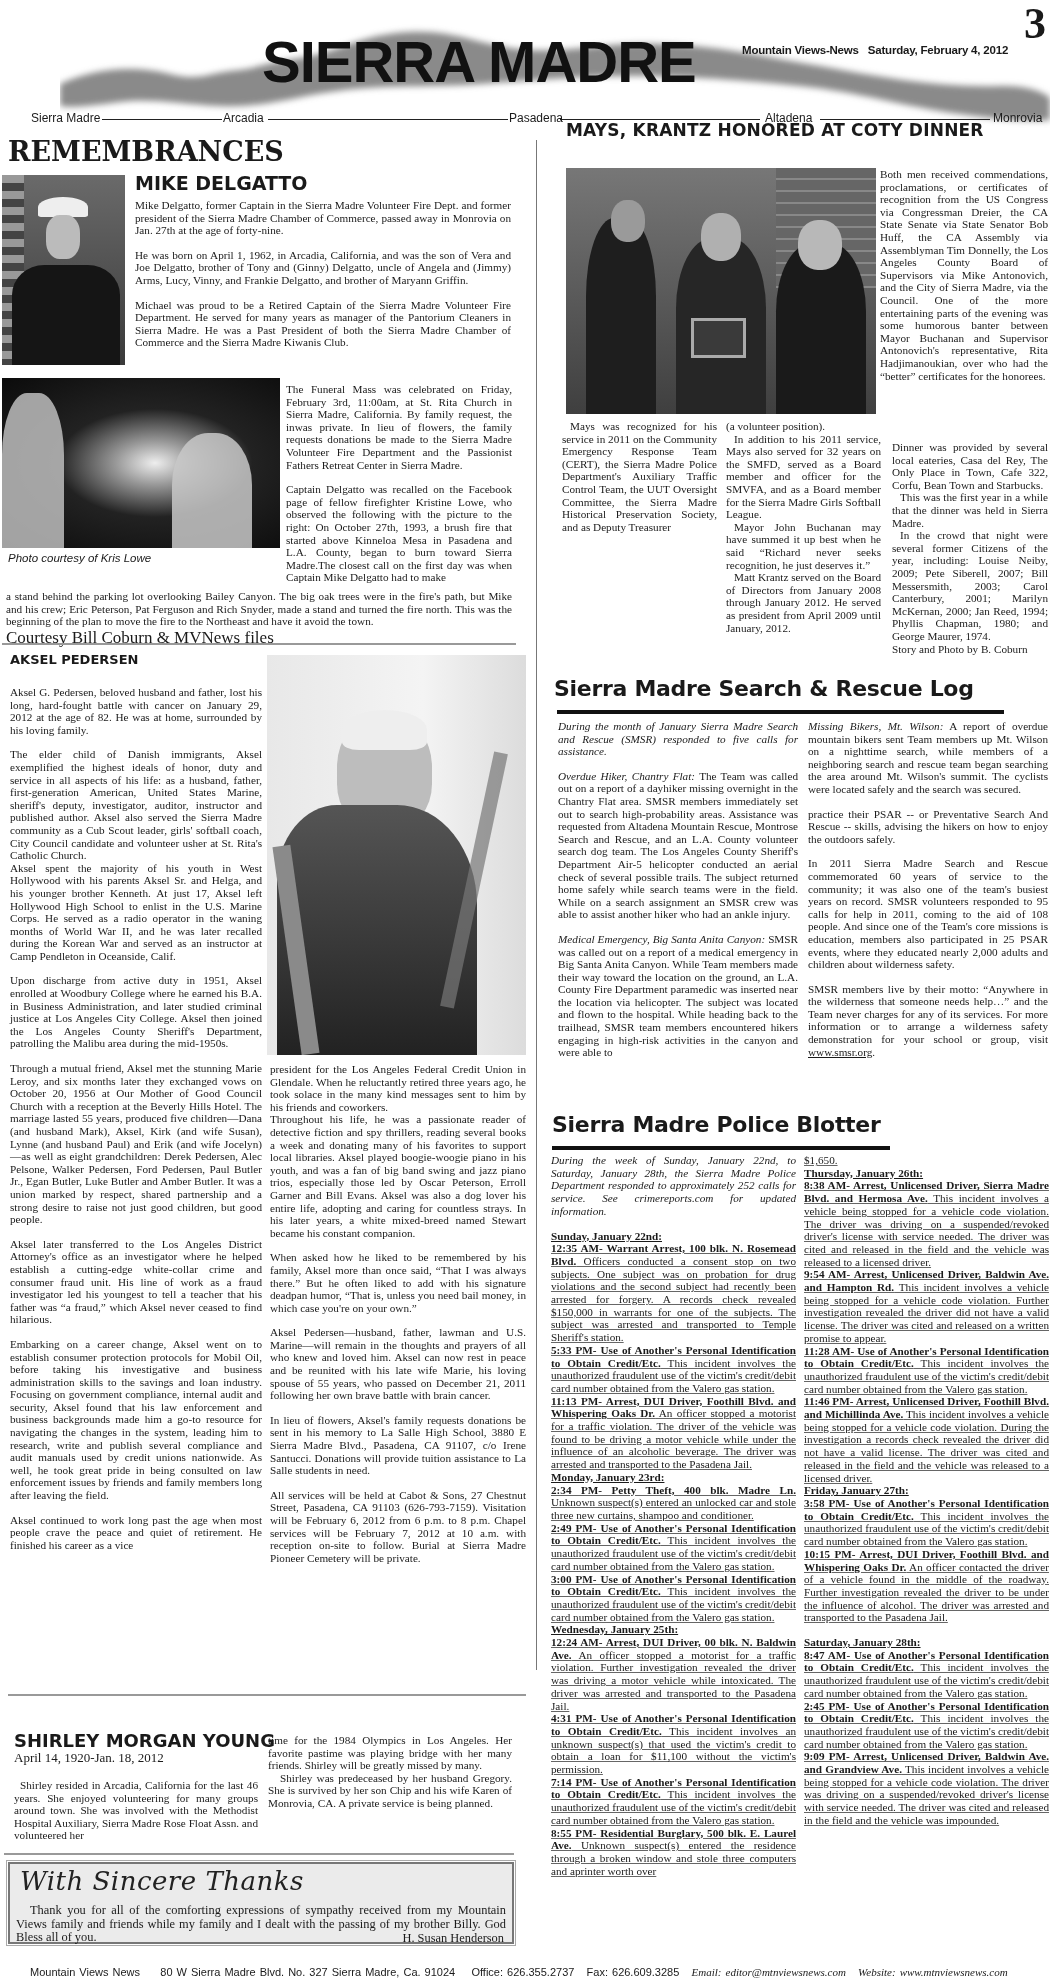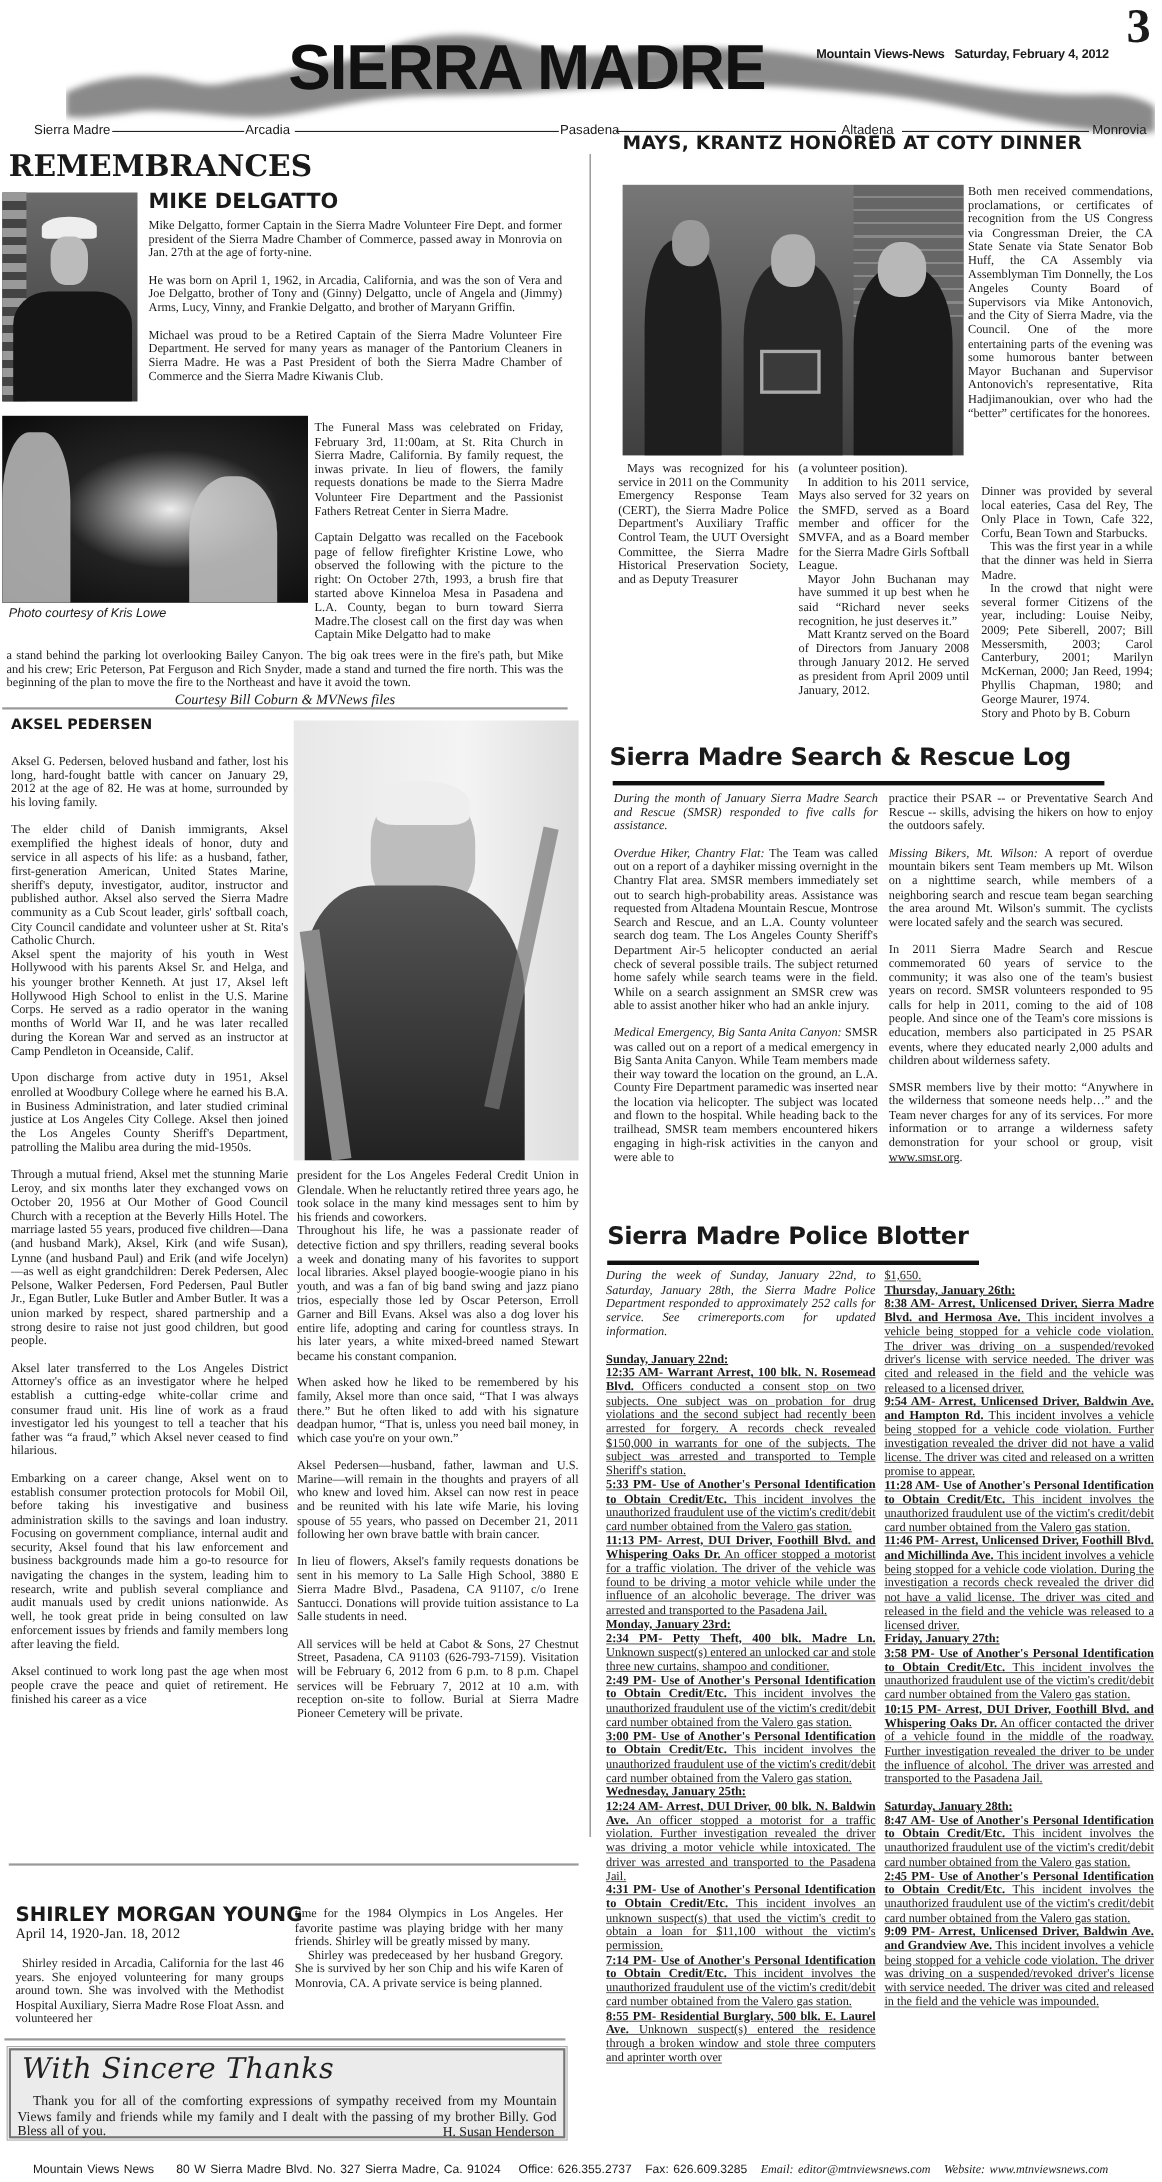--- a/index.html
+++ b/index.html
@@ -82,21 +82,21 @@
   <div style="position:absolute;left:170px;top:55px;width:80px;height:115px;background:#c8c8c8;border-radius:45% 45% 0 0;opacity:.85"></div>
 </div>
 <div class="abs caption" style="left:8px;top:552px">Photo courtesy of Kris Lowe</div>
 <div class="abs p" style="left:286px;top:383px;width:226px">
   <p>The Funeral Mass was celebrated on Friday, February 3rd, 11:00am, at St. Rita Church in Sierra Madre, California. By family request, the inwas private. In lieu of flowers, the family requests donations be made to the Sierra Madre Volunteer Fire Department and the Passionist Fathers Retreat Center in Sierra Madre.</p>
   <p class="tight">Captain Delgatto was recalled on the Facebook page of fellow firefighter Kristine Lowe, who observed the following with the picture to the right: On October 27th, 1993, a brush fire that started above Kinneloa Mesa in Pasadena and L.A. County, began to burn toward Sierra Madre.The closest call on the first day was when Captain Mike Delgatto had to make</p>
 </div>
 <div class="abs p" style="left:6px;top:590px;width:506px">
   <p class="tight">a stand behind the parking lot overlooking Bailey Canyon. The big oak trees were in the fire's path, but Mike and his crew; Eric Peterson, Pat Ferguson and Rich Snyder, made a stand and turned the fire north. This was the beginning of the plan to move the fire to the Northeast and have it avoid the town.</p>
 </div>
-<div class="abs" style="left:6px;top:628px;width:506px;text-align:center;font-style:italic;font-size:13px">Courtesy Bill Coburn &amp; MVNews files</div>
+<div class="abs" style="left:6px;top:628px;width:506px;text-align:left;font-size:17px">Courtesy Bill Coburn &amp; MVNews files</div>
 <div class="rule" style="left:2px;top:643px;width:514px;height:2px"></div>
 
 <div class="abs h-sans" style="left:10px;top:652px;font-size:13px">AKSEL PEDERSEN</div>
 <div class="abs p" style="left:10px;top:686px;width:252px">
   <p>Aksel G. Pedersen, beloved husband and father, lost his long, hard-fought battle with cancer on January 29, 2012 at the age of 82. He was at home, surrounded by his loving family.</p>
   <p class="tight">The elder child of Danish immigrants, Aksel exemplified the highest ideals of honor, duty and service in all aspects of his life: as a husband, father, first-generation American, United States Marine, sheriff's deputy, investigator, auditor, instructor and published author. Aksel also served the Sierra Madre community as a Cub Scout leader, girls' softball coach, City Council candidate and volunteer usher at St. Rita's Catholic Church.</p>
   <p>Aksel spent the majority of his youth in West Hollywood with his parents Aksel Sr. and Helga, and his younger brother Kenneth. At just 17, Aksel left Hollywood High School to enlist in the U.S. Marine Corps. He served as a radio operator in the waning months of World War II, and he was later recalled during the Korean War and served as an instructor at Camp Pendleton in Oceanside, Calif.</p>
   <p>Upon discharge from active duty in 1951, Aksel enrolled at Woodbury College where he earned his B.A. in Business Administration, and later studied criminal justice at Los Angeles City College. Aksel then joined the Los Angeles County Sheriff's Department, patrolling the Malibu area during the mid-1950s.</p>
   <p>Through a mutual friend, Aksel met the stunning Marie Leroy, and six months later they exchanged vows on October 20, 1956 at Our Mother of Good Council Church with a reception at the Beverly Hills Hotel. The marriage lasted 55 years, produced five children—Dana (and husband Mark), Aksel, Kirk (and wife Susan), Lynne (and husband Paul) and Erik (and wife Jocelyn)—as well as eight grandchildren: Derek Pedersen, Alec Pelsone, Walker Pedersen, Ford Pedersen, Paul Butler Jr., Egan Butler, Luke Butler and Amber Butler. It was a union marked by respect, shared partnership and a strong desire to raise not just good children, but good people.</p>
   <p>Aksel later transferred to the Los Angeles District Attorney's office as an investigator where he helped establish a cutting-edge white-collar crime and consumer fraud unit. His line of work as a fraud investigator led his youngest to tell a teacher that his father was “a fraud,” which Aksel never ceased to find hilarious.</p>
@@ -166,22 +166,22 @@
 </div>
 
 <div class="abs h-sans" style="left:554px;top:676px;font-size:22px;letter-spacing:-0.3px;font-family:'DejaVu Sans',sans-serif">Sierra Madre Search &amp; Rescue Log</div>
 <div class="abs" style="left:557px;top:710px;width:447px;height:4px;background:#111"></div>
 <div class="abs p" style="left:558px;top:720px;width:240px">
   <p style="font-style:italic">During the month of January Sierra Madre Search and Rescue (SMSR) responded to  five calls for assistance.</p>
   <p><i>Overdue Hiker, Chantry Flat:</i><span> The Team was called out on a report of a dayhiker missing overnight in the Chantry Flat area. SMSR members immediately set out to search high-probability areas. Assistance was requested from Altadena Mountain Rescue, Montrose Search and Rescue, and an L.A. County volunteer search dog team. The Los Angeles County Sheriff's Department Air-5 helicopter conducted an aerial check of several possible trails. The subject returned home safely while search teams were in the field. While on a search assignment an SMSR crew was able to assist another hiker who had an ankle injury.</span></p>
   <p class="tight"><i>Medical Emergency, Big Santa Anita Canyon:</i><span> SMSR was called out on a report of a medical emergency in Big Santa Anita Canyon. While Team members made their way toward the location on the ground, an L.A. County Fire Department paramedic was inserted near the location via helicopter. The subject was located and flown to the hospital. While heading back to the trailhead, SMSR team members encountered hikers engaging in high-risk activities in the canyon and were able to</span></p>
 </div>
 <div class="abs p" style="left:808px;top:720px;width:240px">
+  <p><i>Missing Bikers, Mt. Wilson:</i><span> A report of overdue mountain bikers sent Team members up Mt. Wilson on a nighttime search, while members of a neighboring search and rescue team began searching the area around Mt. Wilson's summit. The cyclists were located safely and the search was secured.</span></p>
   <p>practice their PSAR -- or Preventative Search And Rescue -- skills, advising the hikers on how to enjoy the outdoors safely.</p>
-  <p><i>Missing Bikers, Mt. Wilson:</i><span> A report of overdue mountain bikers sent Team members up Mt. Wilson on a nighttime search, while members of a neighboring search and rescue team began searching the area around Mt. Wilson's summit. The cyclists were located safely and the search was secured.</span></p>
   <p>In 2011 Sierra Madre Search and Rescue commemorated 60 years of service to the community; it was also one of the team's busiest years on record. SMSR volunteers responded to 95 calls for help in 2011, coming to the aid of 108 people. And since one of the Team's core missions is education, members also participated in 25 PSAR events, where they educated nearly 2,000 adults and children about wilderness safety.</p>
   <p class="tight"><span>SMSR members live by their motto: “Anywhere in the wilderness that someone needs help…” and the Team never charges for any of its services. For more information or to arrange a wilderness safety demonstration for your school or group, visit </span><a href="#" style="color:#1a1a1a;text-decoration:underline">www.smsr.org</a><span>.</span></p>
 </div>
 
 <div class="abs h-sans" style="left:552px;top:1112px;font-size:22px;letter-spacing:-0.3px">Sierra Madre Police Blotter</div>
 <div class="abs" style="left:552px;top:1146px;width:338px;height:4px;background:#111"></div>
 <div class="abs blotter" style="left:551px;top:1154px;width:245px">
   <p style="font-style:italic;margin-bottom:12px">During the week of Sunday, January 22nd, to Saturday, January 28th, the Sierra Madre Police Department responded to approximately 252 calls for service. See crimereports.com for updated information.</p>
   <div id="blotter-col1">
       <span class="day">Sunday, January 22nd:</span>

